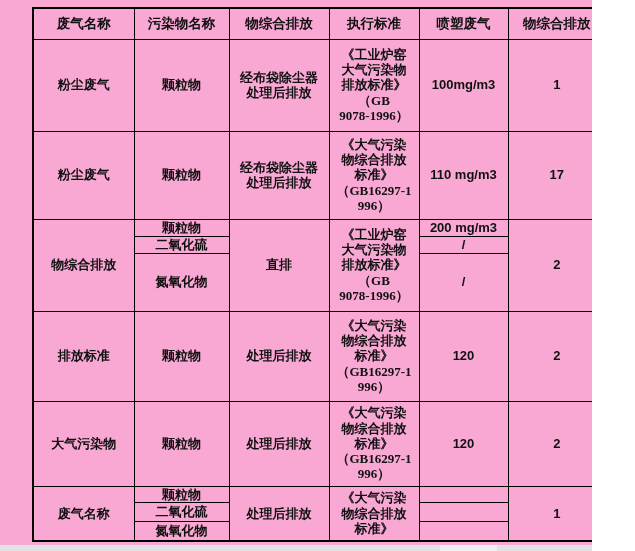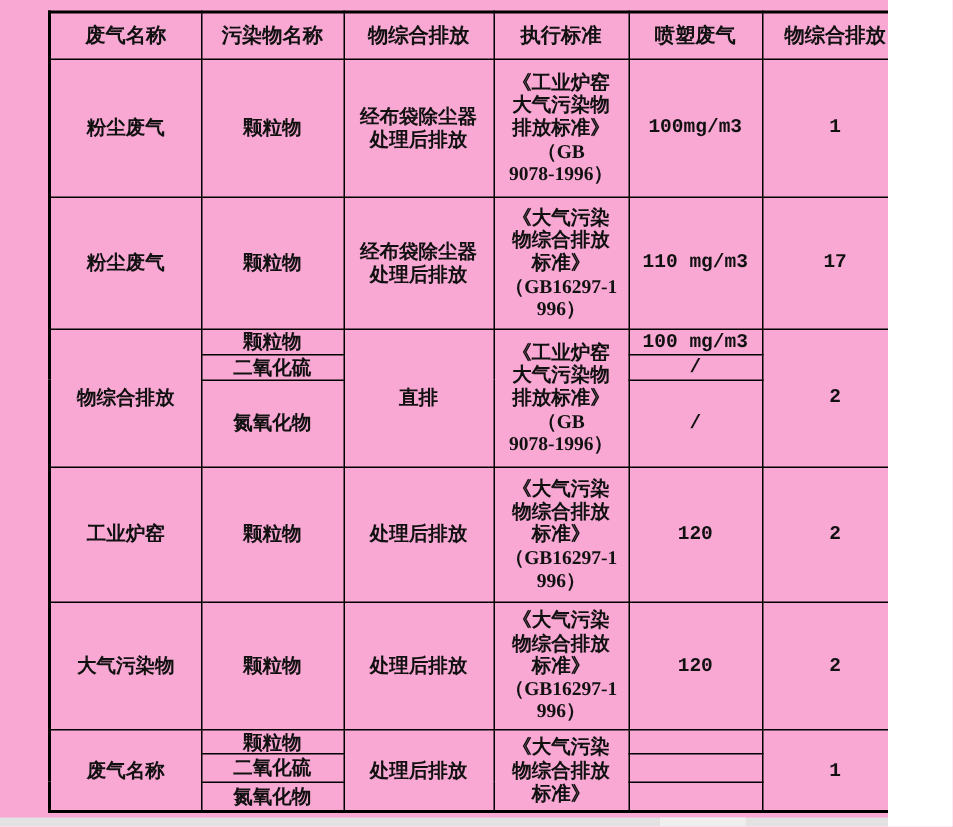--- a/index.html
+++ b/index.html
@@ -15,21 +15,21 @@
   table.emissions td, table.emissions th{
     border:1px solid #000;
     padding:0 2px;
     text-align:center;vertical-align:middle;
     font-size:13px;font-weight:bold;color:#111;
     line-height:1.18;
     white-space:pre-line;
     overflow:hidden;
   }
   table.emissions th{font-size:13.5px;}
-  .mono{font-family:Liberation Mono, monospace;font-size:12px;}
+  .mono{font-family:Liberation Sans, sans-serif;font-size:12px;}
   .hHead{height:31px;}
   .hR1{height:92px;}
   .hR2{height:88px;}
   .hS1{height:17px;}
   .hS2{height:17px;}
   .hS3{height:58px;}
   .hR4{height:90px;}
   .hR5{height:85px;}
   .hT1{height:16px;}
   .hT2{height:19px;}
@@ -100,34 +100,34 @@
 
       <tr class="hS1">
         <td rowspan="3">物综合排放</td>
         <td>颗粒物</td>
         <td rowspan="3">直排</td>
         <td rowspan="3">《工业炉窑
 大气污染物
 排放标准》
 （GB
 9078-1996）</td>
-        <td class="mono">100 mg/m3</td>
+        <td class="mono">200 mg/m3</td>
         <td rowspan="3" class="mono">2</td>
       </tr>
       <tr class="hS2">
         <td>二氧化硫</td>
         <td class="mono">/</td>
       </tr>
       <tr class="hS3">
         <td>氮氧化物</td>
         <td class="mono">/</td>
       </tr>
 
       <tr class="hR4">
-        <td>工业炉窑</td>
+        <td>排放标准</td>
         <td>颗粒物</td>
         <td>处理后排放</td>
         <td>《大气污染
 物综合排放
 标准》
 （GB16297-1
 996）</td>
         <td class="mono">120</td>
         <td class="mono">2</td>
       </tr>

